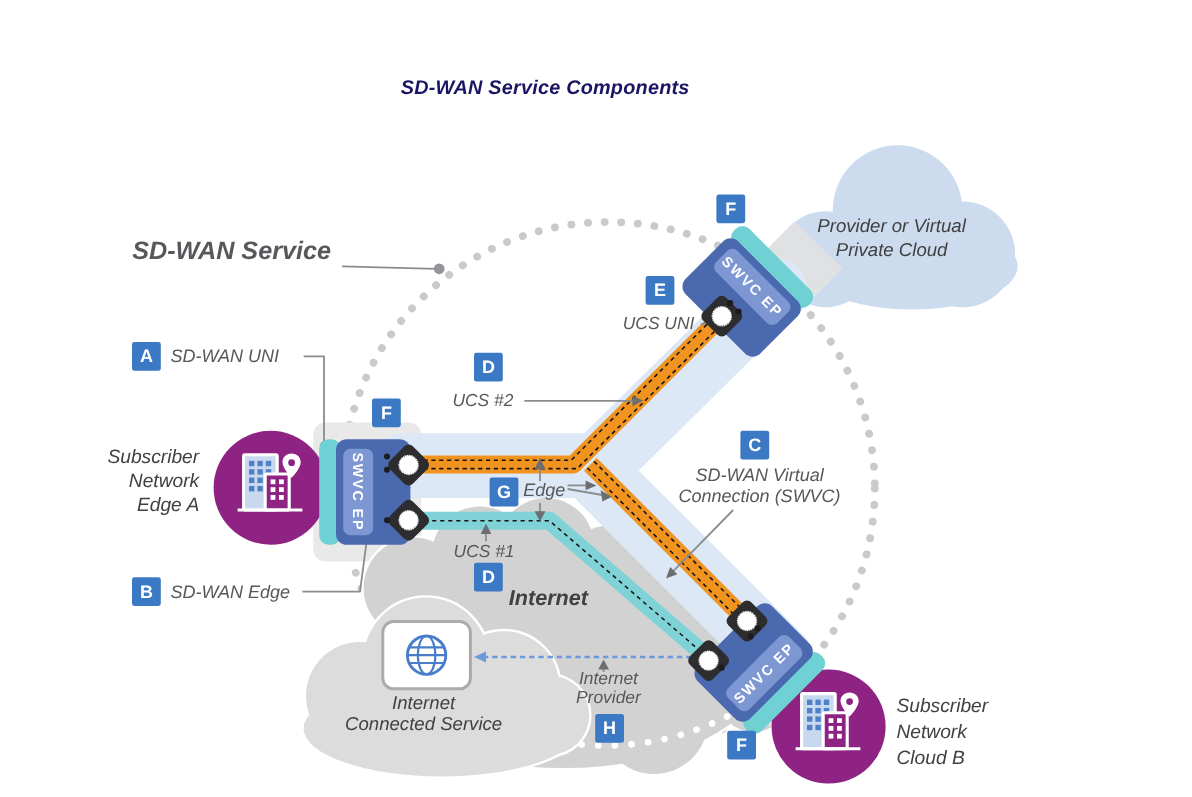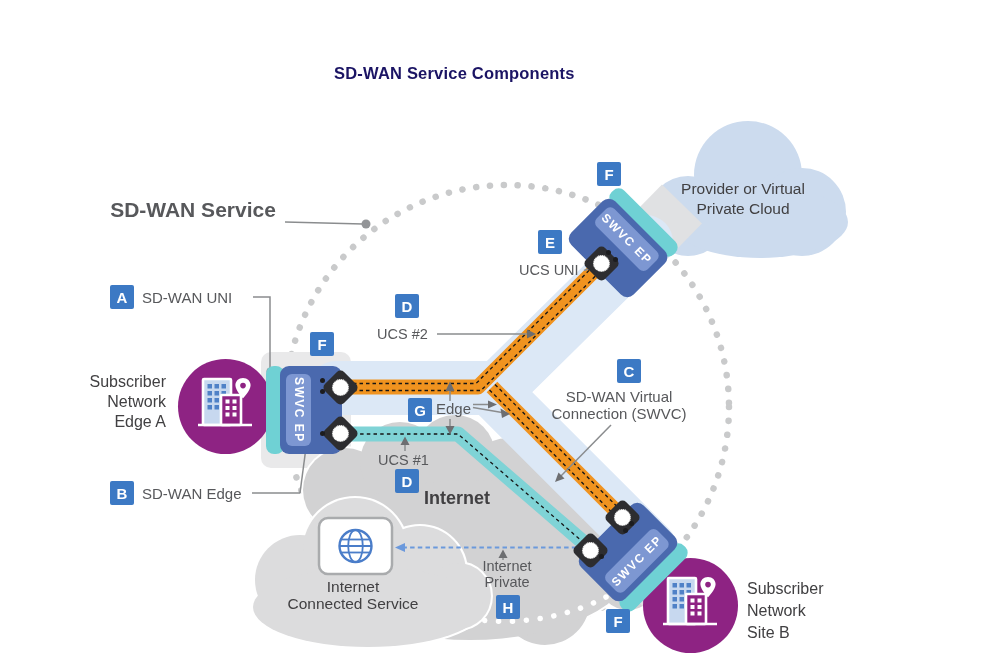--- a/index.html
+++ b/index.html
@@ -2,28 +2,28 @@
 <html><head>
 <meta charset="utf-8">
 <style>
   html,body{margin:0;padding:0;background:#ffffff;}
   #canvas{
     position:relative;width:993px;height:664px;overflow:hidden;background:#ffffff;
     font-family:"Liberation Sans","DejaVu Sans",sans-serif;
   }
   #gfx{position:absolute;left:0;top:0;z-index:0;}
   
-  .lbl{position:absolute;font-size:15px;color:#57585b;white-space:nowrap;z-index:6;}
+  .lbl{position:absolute;font-size:15px;color:#57585b;white-space:nowrap;z-index:6;font-style:italic;}
   .lbl.sm{font-size:14.5px;}
   .lbl.ctr{text-align:center;white-space:normal;}
   #title{left:334px;top:64px;font-size:16.5px;font-weight:bold;color:#1b1464;letter-spacing:.2px;}
   #provider-label{left:103px;top:200px;width:180px;text-align:center;font-size:21px;font-weight:bold;line-height:20px;white-space:normal;}
   #uni-label{left:142px;top:289px;}
   #edge-label{left:142px;top:485px;text-align:right;}
-  #swvc-label{left:532px;top:388px;width:174px;line-height:17px;text-align:center;}
+  #swvc-label{left:546px;top:388px;width:174px;line-height:17px;text-align:center;}
   #ucs2-label{left:377px;top:326px;}
   #ucs1-label{left:378px;top:452px;}
   #ucsuni-label{left:519px;top:262px;}
   #tvcs-label{left:436px;top:400px;}
   #beakout-label{left:462px;top:559px;width:90px;line-height:15.5px;font-size:14.5px;}
   #internet-label{left:424px;top:488px;font-size:18px;font-weight:bold;color:#414042;}
   #private-cloud-label{left:660px;top:179px;width:166px;line-height:20px;color:#414042;font-size:15.5px;}
   #ics-label{left:262px;top:578px;width:182px;line-height:17px;color:#414042;font-size:15.5px;}
   #site-a-label{left:60px;top:372px;width:106px;text-align:right;color:#414042;font-size:16px;line-height:20px;white-space:normal;}
   #site-b-label{left:747px;top:578px;width:130px;color:#414042;font-size:16px;line-height:22px;white-space:normal;}
@@ -314,21 +314,21 @@
     <span>Connection (SWVC)</span>
   </div>
 
   <div class="lbl sm" id="ucs2-label">UCS #2</div>
   <div class="lbl sm" id="ucs1-label">UCS #1</div>
   <div class="lbl sm" id="ucsuni-label">UCS UNI</div>
   <div class="lbl" id="tvcs-label">Edge</div>
 
   <div class="lbl ctr" id="beakout-label">
     <span>Internet</span><br>
-    <span>Private</span>
+    <span>Provider</span>
   </div>
 
   <div class="lbl" id="internet-label">Internet</div>
 
   <div class="lbl ctr" id="private-cloud-label">
     <span>Provider or Virtual</span><br>
     <span>Private Cloud</span>
   </div>
 
   <div class="lbl ctr" id="ics-label">
@@ -338,16 +338,16 @@
 
   <div class="lbl" id="site-a-label">
     <span>Subscriber</span><br>
     <span>Network</span><br>
     <span>Edge A</span>
   </div>
 
   <div class="lbl" id="site-b-label">
     <span>Subscriber</span><br>
     <span>Network</span><br>
-    <span>Site B</span>
+    <span>Cloud B</span>
   </div>
 
 </div>
 
 </body></html>

